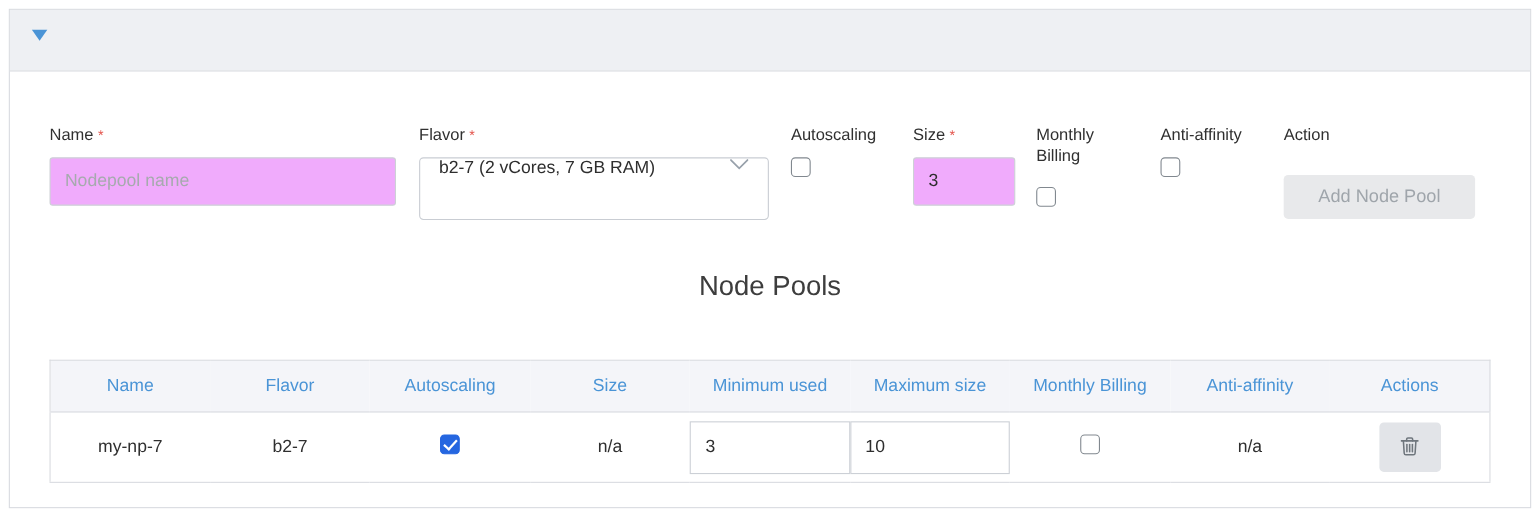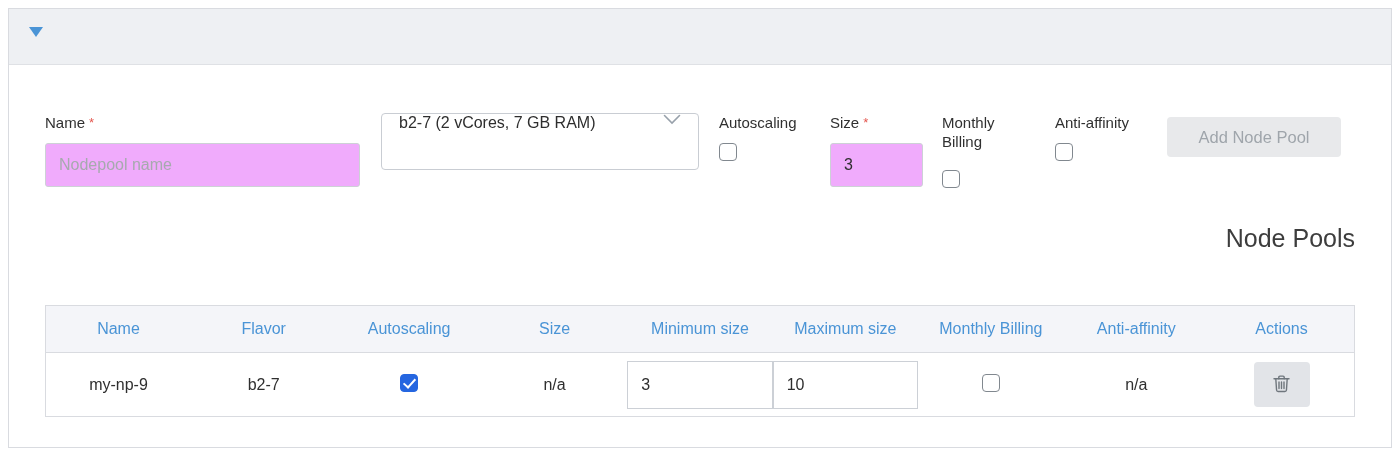--- a/index.html
+++ b/index.html
@@ -133,36 +133,36 @@
     display:block;
     width:5px;height:10px;
     border:solid #fff;
     border-width:0 2.5px 2.5px 0;
     transform:rotate(42deg);
     margin:1px 0 0 5px;
   }
   .g-monthly input[type=checkbox]{margin-top:8px;}
   .btn-add{
     width:174px;height:40px;
-    margin-top:4px;
+    margin-top:16px;
     background:var(--disabled-bg);
     color:var(--disabled-text);
     border:none;
     border-radius:4px;
     font-size:16.5px;
     font-family:"Liberation Sans", sans-serif;
     cursor:default;
   }
   
   .section-heading{
-    text-align:right;
+    text-align:center;
     font-size:25px;
     font-weight:normal;
     color:#3d3d3d;
-    margin-top:36px;
+    margin-top:46px;
   }
   
   .np-table{
     width:100%;
     margin-top:52px;
     border-collapse:collapse;
     table-layout:fixed;
     border:1px solid var(--border);
   }
   .np-table th{
@@ -219,20 +219,21 @@
     <div class="content">
 
       <div class="form-row">
 
         <div class="fgroup g-name">
           <div class="flabel"><span>Name</span><span class="req">*</span></div>
           <input class="text-input" type="text" placeholder="Nodepool name" style="">
         </div>
 
         <div class="fgroup g-flavor">
+          <div class="flabel"><span>Flavor</span><span class="req">*</span></div>
           <div class="select-box">
             <span>b2-7 (2 vCores, 7 GB RAM)</span>
             <span class="chevron">
               <svg width="18" height="11" viewBox="0 0 18 11">
                   <path d="M1.5 1.5 L9 9 L16.5 1.5" stroke="#98a1ab" stroke-width="1.6" fill="none" stroke-linecap="round"></path>
                 </svg>
             </span>
           </div>
         </div>
 
@@ -250,44 +251,45 @@
           <div class="flabel">Monthly Billing</div>
           <input type="checkbox" style="">
         </div>
 
         <div class="fgroup g-anti">
           <div class="flabel">Anti-affinity</div>
           <input type="checkbox" style="">
         </div>
 
         <div class="fgroup g-action">
+          <div class="flabel">Action</div>
           <button class="btn-add" disabled="">Add Node Pool</button>
         </div>
 
       </div>
 
       <h2 class="section-heading">Node Pools</h2>
 
       <table class="np-table">
         <thead>
           <tr>
             <th>Name</th>
             <th>Flavor</th>
             <th>Autoscaling</th>
             <th>Size</th>
-            <th>Minimum size</th>
+            <th>Minimum used</th>
             <th>Maximum size</th>
             <th>Monthly Billing</th>
             <th>Anti-affinity</th>
             <th>Actions</th>
           </tr>
         </thead>
         <tbody>
           <tr class="data-row">
-            <td>my-np-9</td>
+            <td>my-np-7</td>
             <td>b2-7</td>
             <td>
               <input type="checkbox" checked="" style="">
             </td>
             <td>n/a</td>
             <td>
               <input class="cell-input" type="text" value="3" style="">
             </td>
             <td>
               <input class="cell-input" type="text" value="10" style="">

